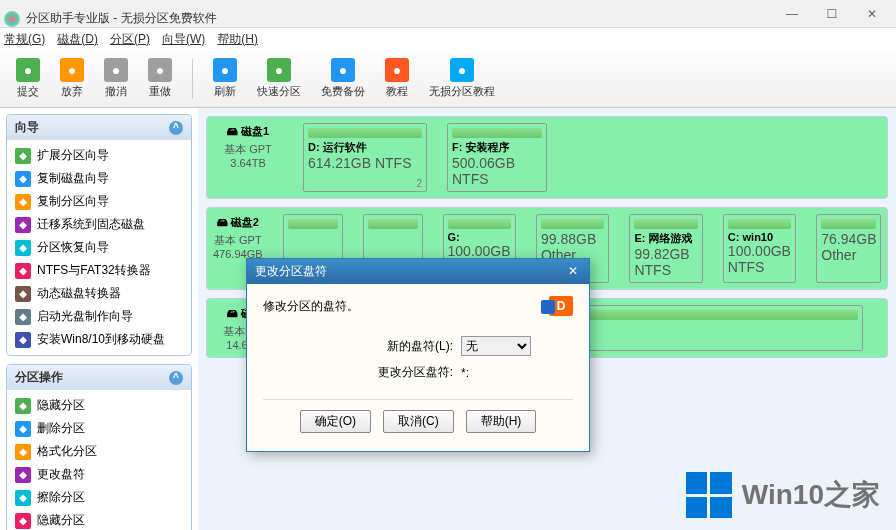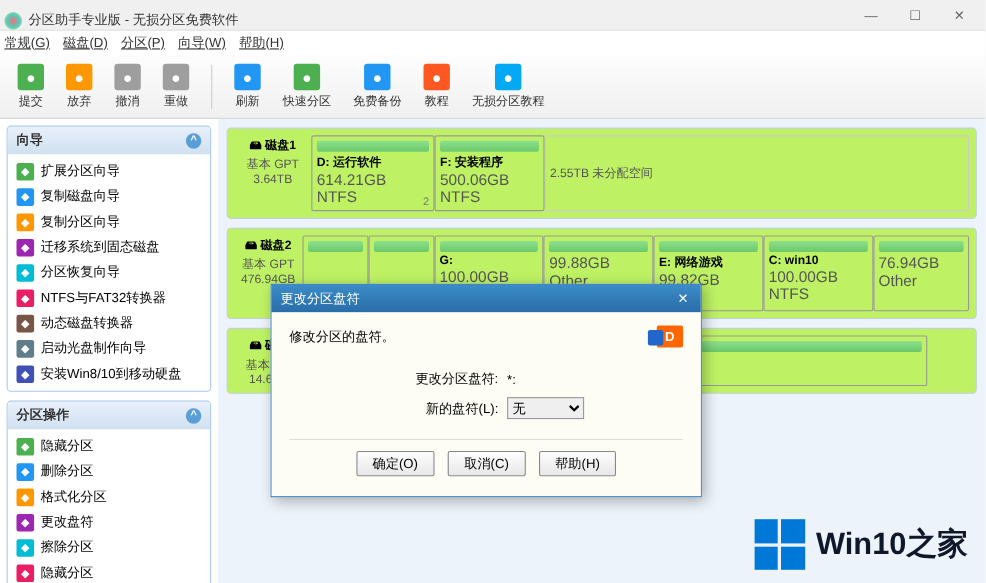--- a/index.html
+++ b/index.html
@@ -23,51 +23,51 @@
     .main { display: flex; height: calc(100% - 108px); }
     .sidebar { width: 198px; background: #fff; padding: 6px; overflow-y: auto; }
     .panel { border: 1px solid #a8c8e8; border-radius: 4px; margin-bottom: 8px; background: #fff; }
     .panel-header { background: linear-gradient(#e8f0fb, #d0e0f0); padding: 4px 8px; font-size: 12px; font-weight: bold; color: #333; display: flex; justify-content: space-between; align-items: center; border-radius: 4px 4px 0 0; }
     .panel-arrow { width: 14px; height: 14px; background: #5a9ed8; border-radius: 50%; display: flex; align-items: center; justify-content: center; color: #fff; font-size: 10px; }
     .panel-body { padding: 4px; }
     .panel-item { display: flex; align-items: center; gap: 6px; padding: 3px 4px; cursor: pointer; font-size: 12px; }
     .item-icon { width: 16px; height: 16px; border-radius: 2px; display: flex; align-items: center; justify-content: center; font-size: 10px; color: #fff; }
     
     .content { flex: 1; background: #edf3fa; padding: 8px; overflow-y: auto; }
-    .disk-row { background: #bef264; border: 1px solid #c0d0e0; border-radius: 4px; margin-bottom: 8px; display: flex; padding: 6px; gap: 0; }
+    .disk-row { background: #86efac; border: 1px solid #c0d0e0; border-radius: 4px; margin-bottom: 8px; display: flex; padding: 6px; gap: 20px; }
     .disk-info { width: 70px; font-size: 11px; text-align: center; }
     .disk-info .name { font-weight: bold; }
     .disk-info .type { color: #555; }
     .disk-info .size { color: #555; }
     .part-box { border: 1px solid #999; border-radius: 2px; padding: 4px; min-width: 60px; position: relative; }
     .part-bar { height: 10px; background: linear-gradient(#8de08d, #6bc96b); border-radius: 2px; margin-bottom: 2px; }
     .part-name { font-weight: bold; font-size: 11px; }
     .part-size { font-size: 14px; color: #555; }
     .part-num { position: absolute; bottom: 2px; right: 4px; font-size: 10px; color: #777; }
     .unalloc { border: 1px solid #ccc; border-radius: 2px; padding: 4px; display: flex; align-items: center; font-size: 11px; color: #555; }
     
-    .dialog-overlay { position: absolute; top: 258px; left: 246px; width: 392px; background: #fff; border: 1px solid #2e7cb8; box-shadow: 3px 3px 12px rgba(0,0,0,0.3); z-index: 100; }
+    .dialog-overlay { position: absolute; top: 258px; left: 246px; width: 344px; background: #fff; border: 1px solid #2e7cb8; box-shadow: 3px 3px 12px rgba(0,0,0,0.3); z-index: 100; }
     .dialog-title { background: linear-gradient(#3a8cc8, #2a6ca8); color: #fff; padding: 4px 8px; font-size: 12px; display: flex; justify-content: space-between; align-items: center; }
     .dialog-close { width: 16px; height: 16px; cursor: pointer; text-align: center; }
     .dialog-body { padding: 12px 16px; background: #fdfdf5; }
     .dialog-desc { display: flex; justify-content: space-between; align-items: center; margin-bottom: 20px; }
     .dialog-icon-badge { width: 24px; height: 20px; background: #ff6600; color: #fff; font-weight: bold; display: flex; align-items: center; justify-content: center; border-radius: 2px; position: relative; }
     .dialog-icon-badge::before { content: ""; position: absolute; left: -8px; top: 4px; width: 14px; height: 14px; background: #2266cc; border-radius: 2px; }
     .dialog-form { margin-left: 90px; }
     .dialog-row { display: flex; align-items: center; gap: 8px; margin-bottom: 8px; font-size: 12px; }
     .dialog-row label { width: 100px; text-align: right; }
     .dialog-select { width: 70px; height: 20px; border: 1px solid #999; font-size: 12px; }
     .dialog-buttons { display: flex; justify-content: center; gap: 12px; padding: 10px 0 6px; border-top: 1px solid #ddd; margin-top: 18px; }
     .dialog-btn { padding: 2px 14px; border: 1px solid #888; background: linear-gradient(#fdfdfd, #e8e8e8); font-size: 12px; cursor: pointer; border-radius: 2px; }
     
     .watermark { position: absolute; right: 16px; bottom: 12px; text-align: right; }
     .watermark .logo { display: flex; align-items: center; gap: 10px; justify-content: flex-end; }
     .win-logo { width: 46px; height: 46px; display: grid; grid-template: 1fr 1fr / 1fr 1fr; gap: 3px; }
     .win-logo div { background: #0078d7; }
-    .logo-text { font-size: 28px; font-weight: bold; color: #0f172a; }
+    .logo-text { font-size: 28px; font-weight: bold; color: #737373; }
     .logo-url { font-size: 14px; color: #999; margin-top: 2px; }
   </style>
 </head>
 <body>
 
 <div class="titlebar">
   <div class="titlebar-icon"></div>
   <div class="titlebar-title">分区助手专业版 - 无损分区免费软件</div>
   <div class="win-controls">
     <div class="win-btn">—</div>
@@ -204,33 +204,32 @@
     </div>
   </div>
 
   <div class="content" id="disks">
       <div class="disk-row">
         <div class="disk-info">
     <div class="name">🖴 磁盘1</div>
           <div class="type">基本 GPT</div>
           <div class="size">3.64TB</div>
         </div>
-        <div class="part-box" style="width:112px">
+        <div class="part-box" style="width:124px">
       <div class="part-bar"></div>
       <div class="part-name">D: 运行软件</div>
       <div class="part-size">614.21GB NTFS</div>
       <div class="part-num">2</div>
     </div>
         <div class="part-box" style="width:100px">
       <div class="part-bar"></div>
       <div class="part-name">F: 安装程序</div>
       <div class="part-size">500.06GB NTFS</div>
 
     </div>
-        <div class="unalloc" style="flex:1">2.55TB 未分配空间</div>
       </div>
       <div class="disk-row">
         <div class="disk-info">
     <div class="name">🖴 磁盘2</div>
           <div class="type">基本 GPT</div>
           <div class="size">476.94GB</div>
         </div>
         <div class="part-box" style="width:14px">
       <div class="part-bar"></div>
       <div class="part-name"></div>
@@ -295,28 +294,28 @@
     <span>更改分区盘符</span>
     <span class="dialog-close">✕</span>
   </div>
   <div class="dialog-body">
     <div class="dialog-desc">
       <span>修改分区的盘符。</span>
       <span class="dialog-icon-badge">D</span>
     </div>
     <div class="dialog-form">
       <div class="dialog-row">
-        <label>更改分区盘符:</label>
-        <span>*:</span>
-      </div>
-      <div class="dialog-row">
         <label>新的盘符(L):</label>
         <select class="dialog-select">
           <option>无</option>
         </select>
+      </div>
+      <div class="dialog-row">
+        <label>更改分区盘符:</label>
+        <span>*:</span>
       </div>
     </div>
     <div class="dialog-buttons">
       <button class="dialog-btn">确定(O)</button>
       <button class="dialog-btn">取消(C)</button>
       <button class="dialog-btn">帮助(H)</button>
     </div>
   </div>
 </div>
 

